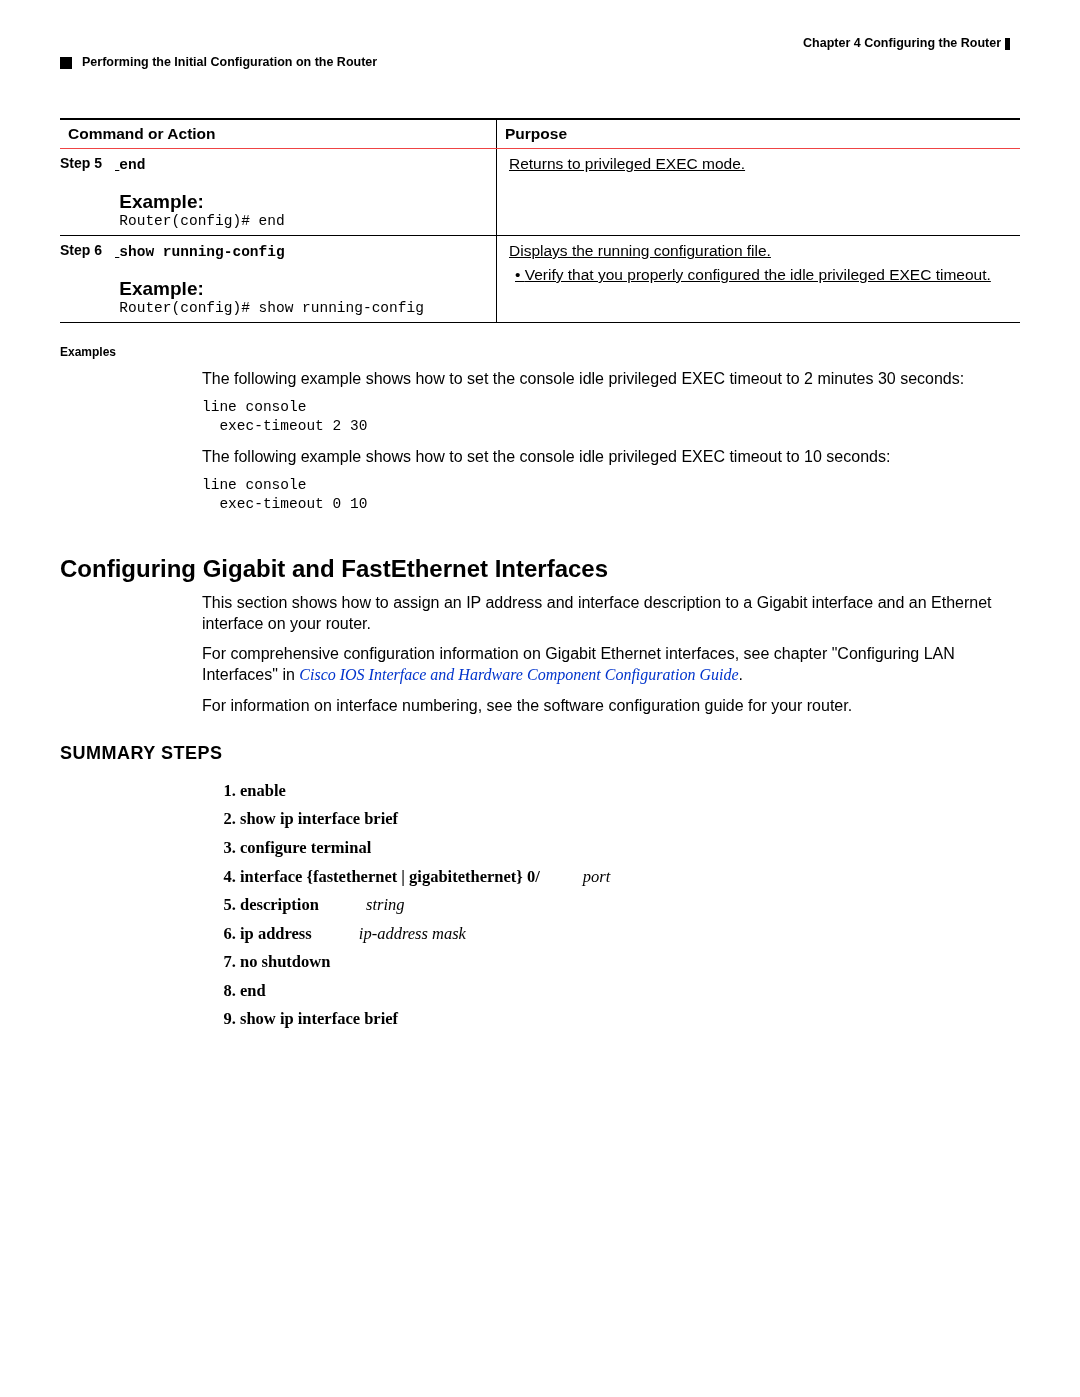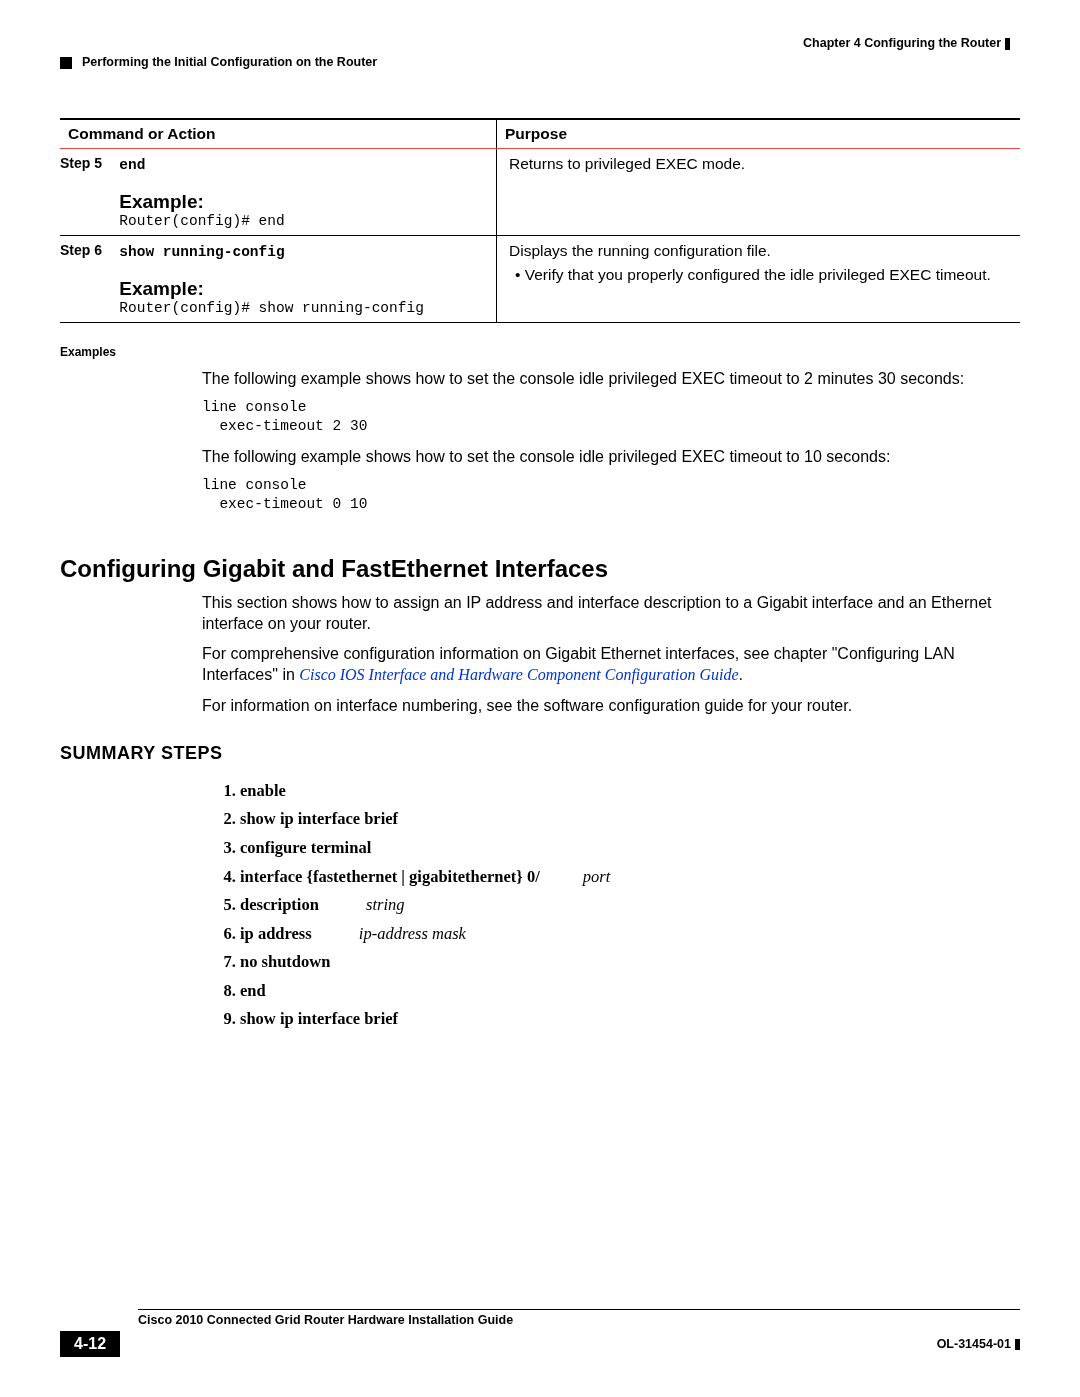--- a/index.html
+++ b/index.html
@@ -67,20 +67,21 @@
     border-bottom: 1px solid #ef4444;
   }
   table.cmd thead th:first-child {
     border-right: 1px solid #000;
     width: 420px;
   }
   table.cmd tbody td {
     vertical-align: top;
     padding: 6px 8px 6px 0px;
     border-bottom: 1px solid #000;
+    text-decoration: underline;
   }
   table.cmd tbody td.left {
     border-right: 1px solid #000;
     padding-left: 0;
   }
   table.cmd tbody td.right {
     padding-left: 12px;
   }
   .stepnum {
     display: inline-block;
@@ -284,23 +285,14 @@
       <li><span>interface {fastethernet | gigabitethernet} 0/</span><span class="arg">port</span></li>
       <li><span>description </span><span class="arg">string</span></li>
       <li><span>ip address </span><span class="arg">ip-address mask</span></li>
       <li><span>no shutdown</span><span class="arg"></span></li>
       <li><span>end</span><span class="arg"></span></li>
       <li><span>show ip interface brief</span><span class="arg"></span></li>
     </ol>
 
   </div>
 
-  <div class="footer">
-    <div class="footer-line">Cisco 2010 Connected Grid Router Hardware Installation Guide</div>
-    <div class="footer-row">
-      <span class="page-num">4-12</span>
-      <span class="doc-id">
-        <span>OL-31454-01</span><span class="marker"></span>
-      </span>
-    </div>
-  </div>
 
 </div>
 
 </body></html>

